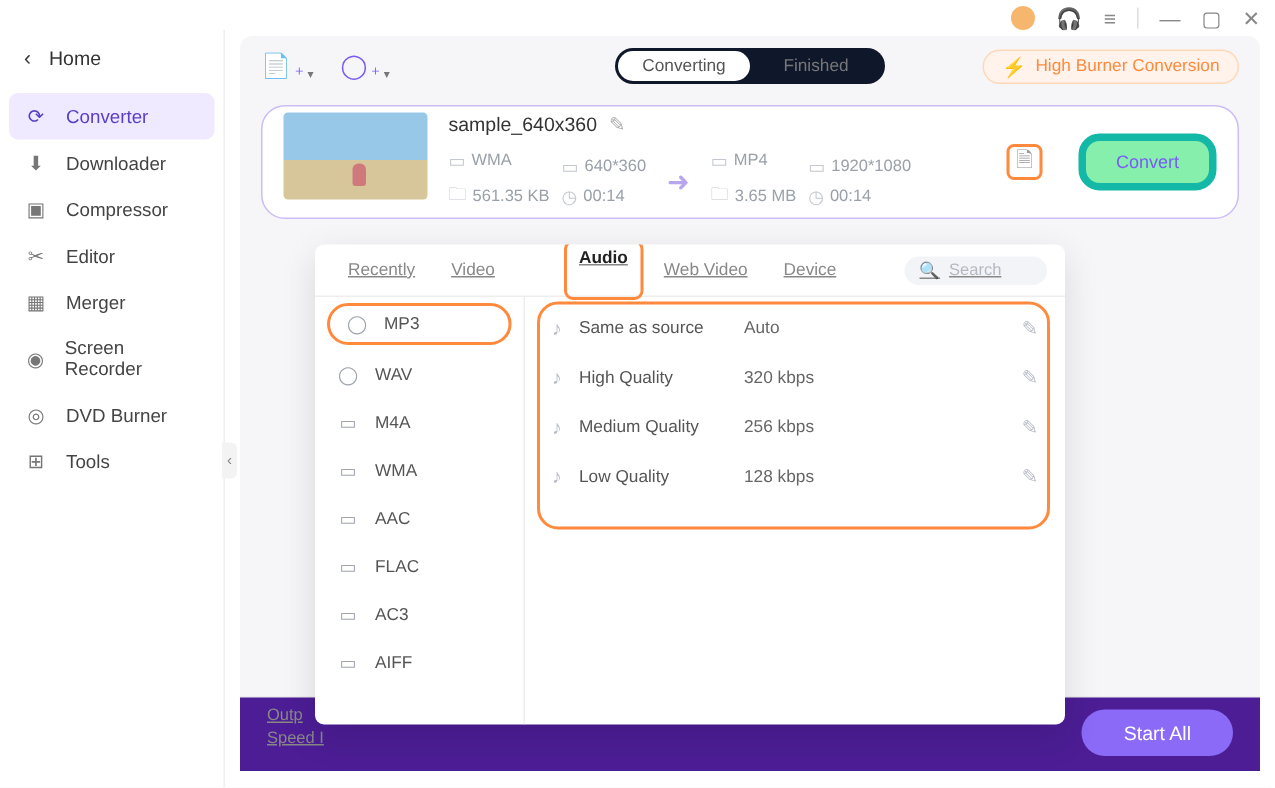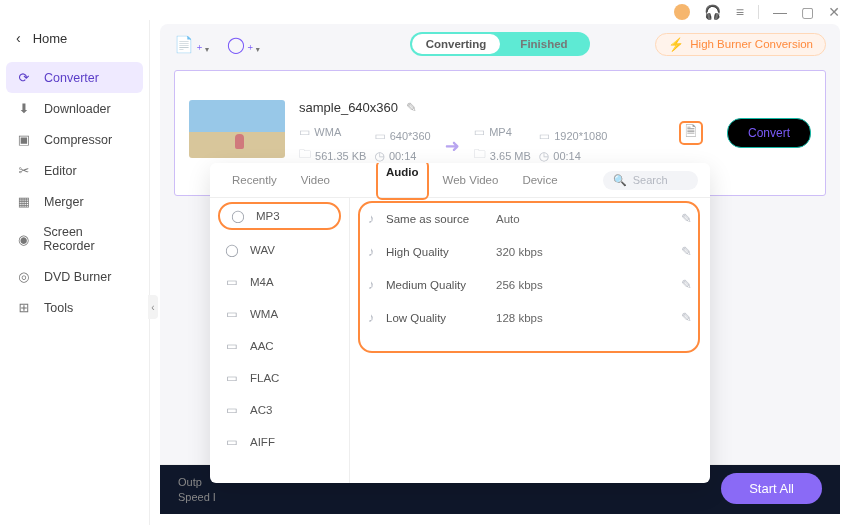--- a/index.html
+++ b/index.html
@@ -21,63 +21,63 @@
   .nav-item .nicon { width: 16px; text-align: center; color: #777; font-size: 13px; }
   .nav-item.active .nicon { color: #5b3ec8; }
   .collapse-handle { position: absolute; top: 295px; left: 148px; width: 10px; height: 24px; background: #f3f3f3; border-radius: 0 4px 4px 0; display:flex; align-items:center; justify-content:center; font-size:10px; color:#888; }
 
   
   .main { position: absolute; top: 24px; left: 160px; width: 680px; height: 490px; background: #f6f6f9; border-radius: 8px; }
   .toolbar { height: 40px; display: flex; align-items: center; padding: 0 14px; gap: 18px; }
   .tool-btn { color: #7a5af8; font-size: 16px; display:flex; align-items:flex-end; gap:1px; }
   .tool-btn .plus { font-size: 9px; }
   .tool-btn .drop { font-size: 8px; color:#777; }
-  .seg { position: absolute; left: 50%; transform: translateX(-50%); display: flex; align-items: flex-end; background: #5eead4; border-radius: 14px; height: 24px; padding: 2px; width: 180px; font-size: 11.5px; font-weight: bold; }
+  .seg { position: absolute; left: 50%; transform: translateX(-50%); display: flex; align-items: flex-end; background: #0f172a; border-radius: 14px; height: 24px; padding: 2px; width: 180px; font-size: 11.5px; }
   .seg .seg-item { flex:1; text-align:center; color:#777; line-height:20px; border-radius:12px; }
   .seg .seg-item.active { background:#fff; color:#555; }
   .hsc { position:absolute; right:14px; display:flex; align-items:center; gap:6px; background:#fff3eb; border:1px solid #ffd8b8; color:#ff8a3d; padding:3px 12px; border-radius:12px; font-size:11.5px; }
   .hsc .bolt { color:#ff8a3d; font-size:13px; }
 
   
-  .filecard { margin: 6px 14px 0 14px; background:#fff; border:1px solid #cdbdf7; border-radius:3px; padding:29px 14px; position:relative; display:flex; gap:14px; }
+  .filecard { margin: 6px 14px 0 14px; background:#fff; border:1px solid #cdbdf7; border-radius:16px; padding:4px 14px; position:relative; display:flex; gap:14px; }
   .thumb { width:96px; height:58px; background: linear-gradient(to bottom,#98c8e8 0%, #98c8e8 55%, #d8c69b 55%, #d8c69b 100%); border-radius:3px; position:relative; }
   .thumb::after { content:""; position:absolute; left:46px; top:34px; width:9px; height:15px; background:#d0797c; border-radius:4px 4px 2px 2px; }
   .fileinfo { flex:1; }
   .fname-row { display:flex; align-items:center; gap:8px; font-size:13px; color:#333; }
   .fname-row .edit { color:#aaa; font-size:13px; }
   .stats { display:flex; align-items:center; gap:8px; margin-top:10px; font-size:11px; color:#9aa0a9; }
   .stat { display:flex; align-items:center; gap:4px; }
   .stat .ic { color:#c3c7cf; font-size:12px; }
   .arrow-sep { color:#b8a5f0; font-size:18px; padding:0 6px; }
   .stats .col { display:flex; flex-direction:column; gap:6px; }
   .stats .col2 { display:flex; flex-direction:column; gap:6px; }
   .filecard .settings-btn { width:24px; height:24px; border:2px solid #ff8a3d; border-radius:5px; display:flex; align-items:center; justify-content:center; color:#999; align-self:center; font-size:14px; }
-  .convert-btn { align-self:center; margin-left:10px; padding:7px 20px; border:1px solid #14b8a6; background:#000000; color:#7a5af8; border-radius:14px; font-size:12px; }
+  .convert-btn { align-self:center; margin-left:10px; padding:7px 20px; border:5px solid #14b8a6; background:#86efac; color:#7a5af8; border-radius:14px; font-size:12px; }
 
   
   .dropdown { position:absolute; top:163px; left:210px; width:500px; height:320px; background:#fff; border-radius:6px; box-shadow:0 8px 24px rgba(0,0,0,0.12); overflow:hidden; }
-  .dd-tabs { display:flex; align-items:center; height:35px; border-bottom:1px solid #eee; padding:0 12px; font-size:11.5px; color:#888; gap:4px; }
+  .dd-tabs { display:flex; align-items:center; height:35px; border-bottom:1px solid #eee; padding:0 12px; font-size:11.5px; color:#888; gap:4px;text-decoration:underline; }
   .dd-tab { padding:0 10px; height:35px; line-height:35px; position:relative; }
   .dd-tab.highlight { border:2px solid #ff8a3d; border-radius:6px; color:#222; font-weight:600; height:40px; line-height:20px; padding:0 8px;margin-left:32px; }
   .dd-search { margin-left:auto; display:flex; align-items:center; gap:6px; background:#f3f4f7; border-radius:12px; padding:3px 10px; color:#b4b8c1; font-size:11px; width:95px; }
   .dd-body { display:flex; height:285px; }
   .dd-left { width:140px; border-right:1px solid #eee; overflow:auto; }
   .fmt { display:flex; align-items:center; gap:10px; padding:9px 14px; font-size:11.5px; color:#555; }
   .fmt.sel { border:2px solid #ff8a3d; border-radius:15px; margin:4px 8px; padding:5px 10px; }
   .fmt .fico { width:16px; text-align:center; color:#9fa4ad; font-size:12px; }
   .dd-right { flex:1; position:relative; padding:4px 0; }
   .quality-row { display:flex; align-items:center; padding:9px 18px; font-size:11.5px; color:#555; }
   .quality-row .qic { width:18px; color:#b6bac3; font-size:13px; }
   .quality-row .qname { width:110px; }
   .quality-row .qval { flex:1; color:#666; }
   .quality-row .qedit { color:#b6bac3; font-size:13px; }
   .dd-ring { position:absolute; top:3px; left:8px; right:10px; height:152px; border:2px solid #ff8a3d; border-radius:14px; pointer-events:none; }
 
   
-  .footer { position:absolute; bottom:0; left:0; right:0; height:50px; border-top:1px solid #eee; background:#0f172a; display:flex; align-items:center; padding:6px 18px; font-size:11px; color:#888; }
+  .footer { position:absolute; bottom:0; left:0; right:0; height:50px; border-top:1px solid #eee; background:#4c1d95; display:flex; padding:6px 18px; font-size:11px; color:#888;text-decoration:underline; }
   .footer .labels { display:flex; flex-direction:column; gap:3px; }
   .start-all { position:absolute; right:18px; top:8px; padding:8px 28px; background:#8a6af6; color:#fff; border-radius:18px; font-size:13px; }
 </style>
 </head>
 <body>
 
 <div class="titlebar">
   <span class="user"></span>
   <span class="tb-icon">🎧</span>
   <span class="tb-icon">≡</span>

